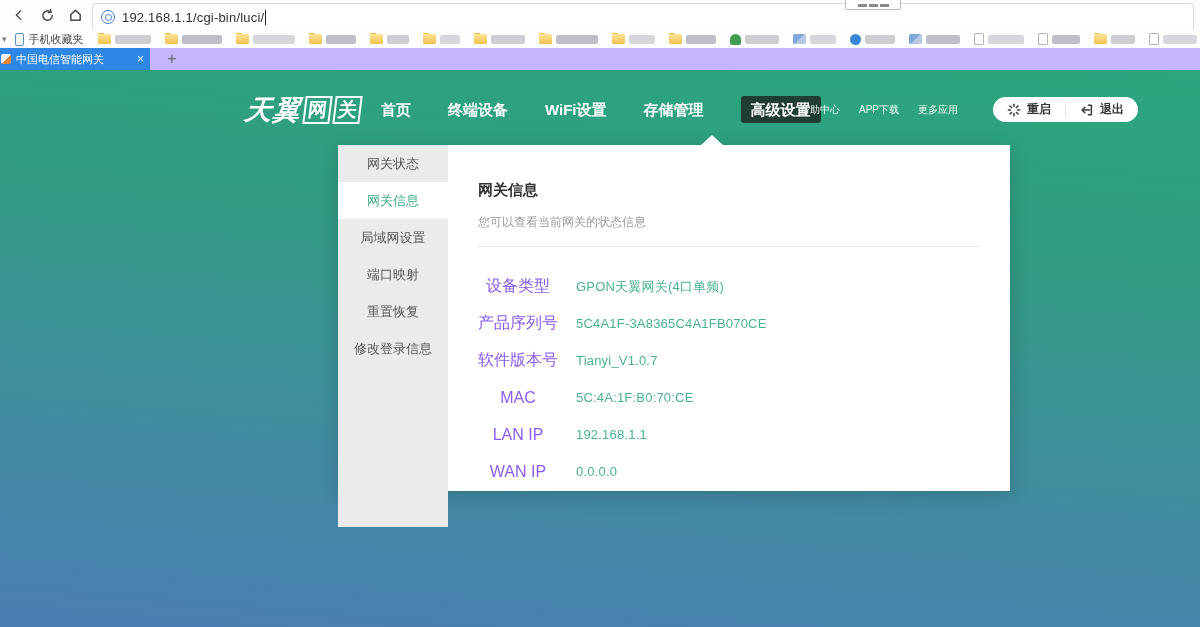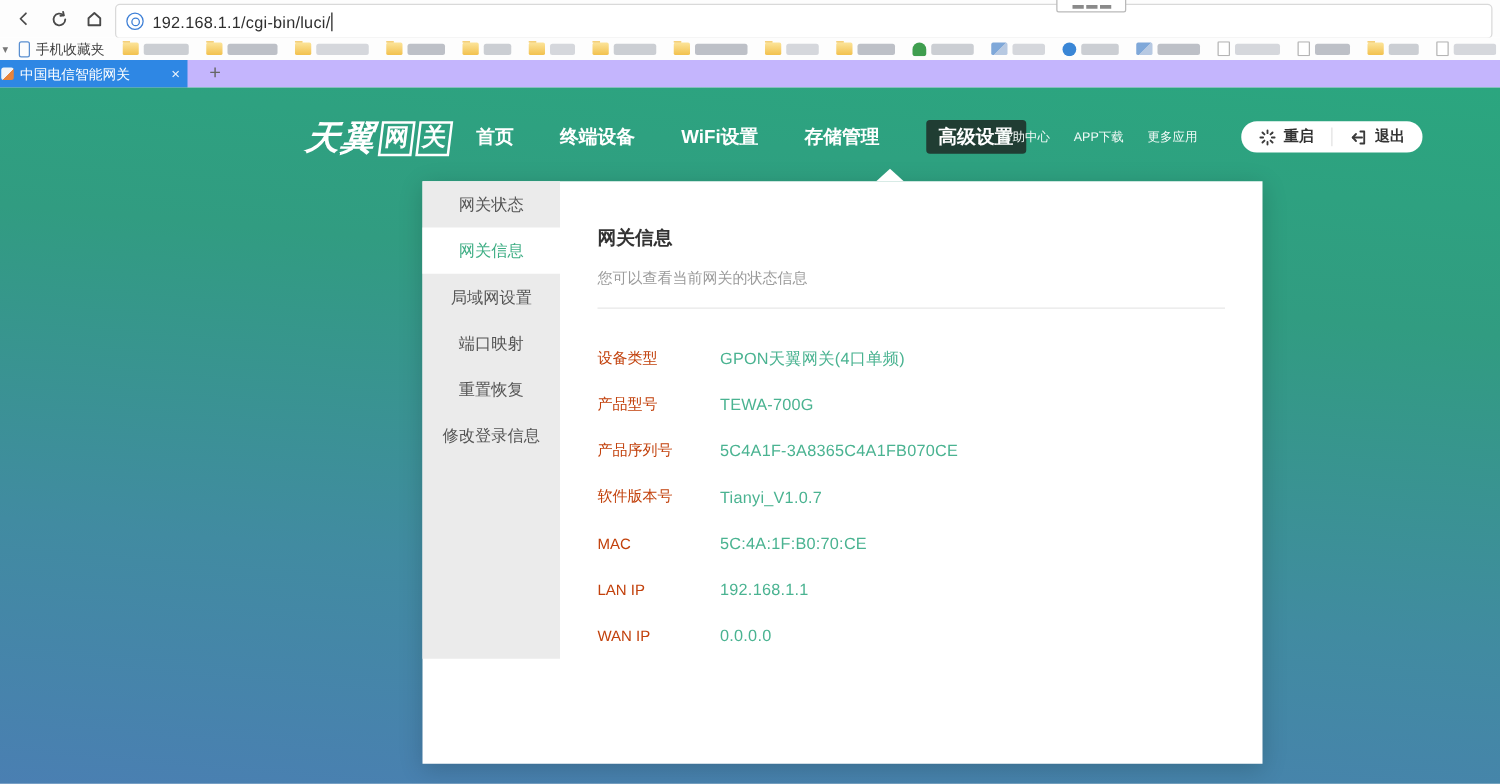--- a/index.html
+++ b/index.html
@@ -70,36 +70,36 @@
   .header-links .hlink { color:#f2faf7; font-size:10px; cursor:pointer; white-space:nowrap; }
 
   .pill { position:absolute; left:993px; top:27px; height:25px; background:#fff; border-radius:13px;
     display:flex; align-items:center; overflow:hidden;font-family:Liberation Serif, serif; }
   .pill-seg { display:flex; align-items:center; gap:6px; padding:0 14px; height:100%; cursor:pointer;
     font-size:12px; color:#333; font-weight:bold; }
   .pill-div { width:1px; height:15px; background:#e2e2e2; }
   .pill svg { stroke:#3a3a3a; fill:none; stroke-width:1.7; stroke-linecap:round; stroke-linejoin:round; }
 
   
-  .panel { position:absolute; left:338px; top:75px; width:672px; height:466px; background:#fff;
+  .panel { position:absolute; left:338px; top:75px; width:672px; height:346px; background:#fff;
     box-shadow:0 4px 18px rgba(0,0,0,.18); }
   .panel-notch { position:absolute; left:363px; top:-10px; width:0; height:0;
     border-left:11px solid transparent; border-right:11px solid transparent; border-bottom:10px solid #fff; }
   .sidebar { position:absolute; left:0; top:0; width:110px; height:382px; background:#ebebeb; }
   .side-item { height:37px; display:flex; align-items:center; justify-content:center;
     font-size:13px; color:#555; cursor:pointer; }
   .side-item.active { background:#fff; color:#3fae85; }
 
   .content { position:absolute; left:110px; top:0; width:562px; height:382px; padding:0 30px; }
   .c-title { margin-top:36px; font-size:15px; font-weight:bold; color:#333; }
   .c-sub { margin-top:14px; font-size:12px; color:#9b9b9b; }
   .c-div { margin-top:15px; border-bottom:1px solid #e8e8e8; }
   .fields { margin-top:21px; }
   .f-row { height:37px; display:flex; align-items:center; }
-  .f-label { width:80px; text-align:left; font-size:12px; color:#c2410c; flex:0 0 auto; }
+  .f-label { width:80px; text-align:center; font-size:16px; color:#8b5cf6; flex:0 0 auto; }
   .f-value { margin-left:18px; font-size:13px; color:#4ab391; letter-spacing:.2px; }
 
   .footer { position:absolute; left:338px; top:472px; width:672px; text-align:center;
     font-size:12px; color:rgba(255,255,255,.92); }
 </style>
 </head>
 <body>
 
 <div class="chrome">
   <span class="nav-btn btn-back">
@@ -279,24 +279,20 @@
     <div class="content">
       <div class="c-title">网关信息</div>
       <div class="c-sub">您可以查看当前网关的状态信息</div>
       <div class="c-div"></div>
       <div class="fields">
         <div class="f-row">
           <span class="f-label">设备类型</span>
           <span class="f-value">GPON天翼网关(4口单频)</span>
         </div>
         <div class="f-row">
-          <span class="f-label">产品型号</span>
-          <span class="f-value">TEWA-700G</span>
-        </div>
-        <div class="f-row">
           <span class="f-label">产品序列号</span>
           <span class="f-value">5C4A1F-3A8365C4A1FB070CE</span>
         </div>
         <div class="f-row">
           <span class="f-label">软件版本号</span>
           <span class="f-value">Tianyi_V1.0.7</span>
         </div>
         <div class="f-row">
           <span class="f-label">MAC</span>
           <span class="f-value">5C:4A:1F:B0:70:CE</span>

